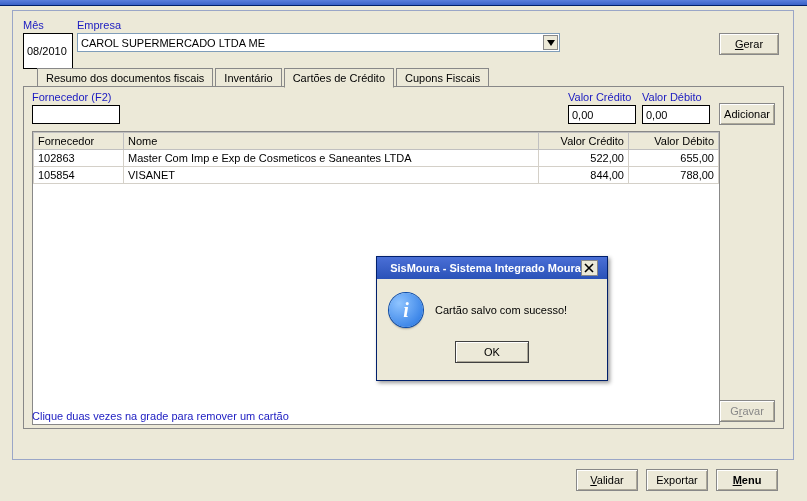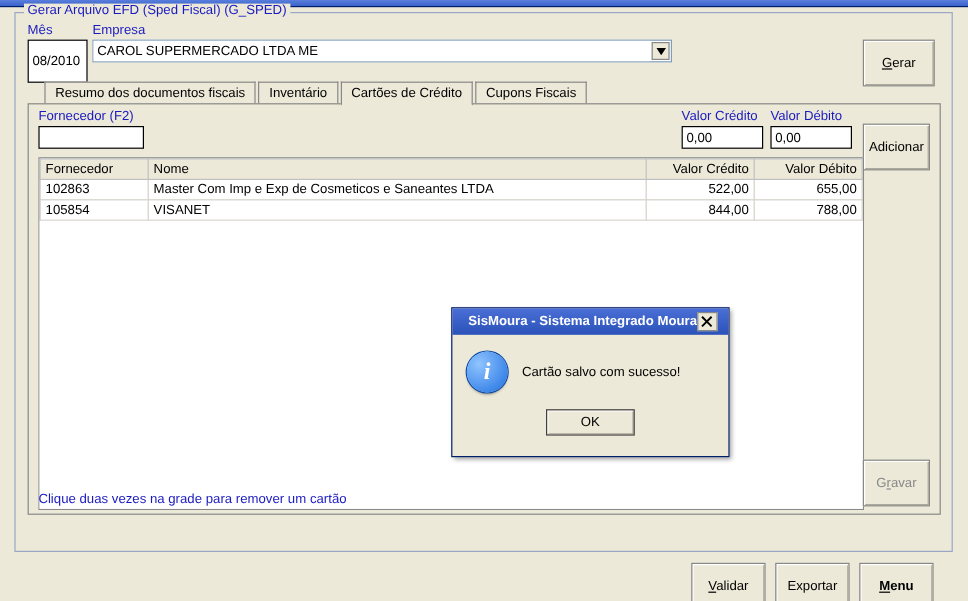--- a/index.html
+++ b/index.html
@@ -60,21 +60,21 @@
   .cmb-empresa .dd {
     position: absolute; right: 1px; top: 1px;
     width: 15px; height: 15px;
     background: #ece9d8;
     border: 1px solid #888;
     display: flex; align-items: center; justify-content: center;
   }
   .cmb-empresa .dd svg { width: 8px; height: 6px; }
   .btn {
     position: absolute;
-    width: 60px; height: 39px;
+    width: 60px; height: 22px;
     background: #ece9d8;
     border: 1px solid #888;
     box-shadow: inset 1px 1px #fff, inset -1px -1px #aca899;
     font-family: inherit; font-size: 11px;
     cursor: pointer;
     padding: 0;
   }
   .btn-gerar { right: 14px; top: 22px; }
   .btn .ul { text-decoration: underline; }
   
@@ -215,21 +215,20 @@
     font-family: inherit; font-size: 11px; cursor: pointer;
   }
 </style>
 </head>
 <body>
 
 <div class="main-window">
   <div class="titlebar"></div>
 
   <div class="fieldset">
-    <div class="fieldset-legend">Gerar Arquivo EFD (Sped Fiscal) (G_SPED)</div>
 
     <div class="label-blue lbl-mes">Mês</div>
     <div class="label-blue lbl-empresa">Empresa</div>
 
     <input class="inp-mes" value="08/2010" style="">
 
     <div class="cmb-empresa">
       <input value="CAROL SUPERMERCADO LTDA ME" style="">
       <div class="dd">
         <svg viewBox="0 0 8 6">

